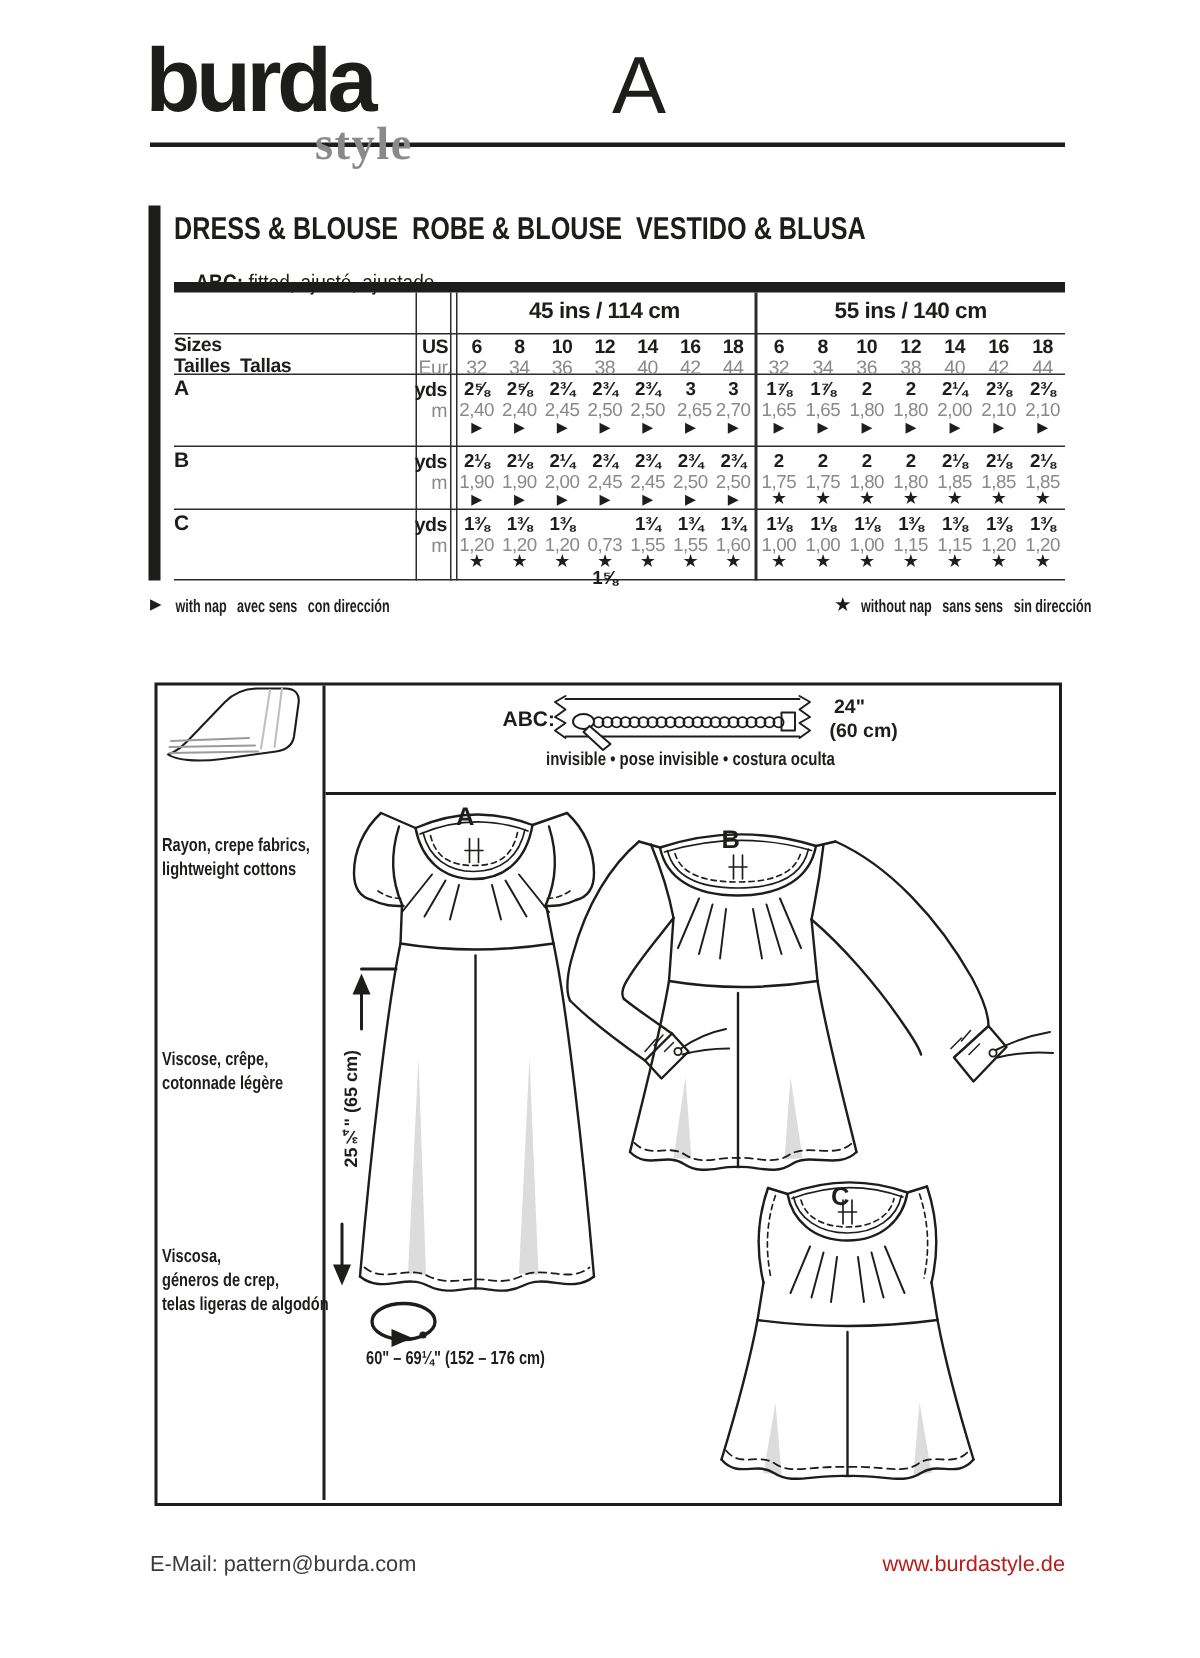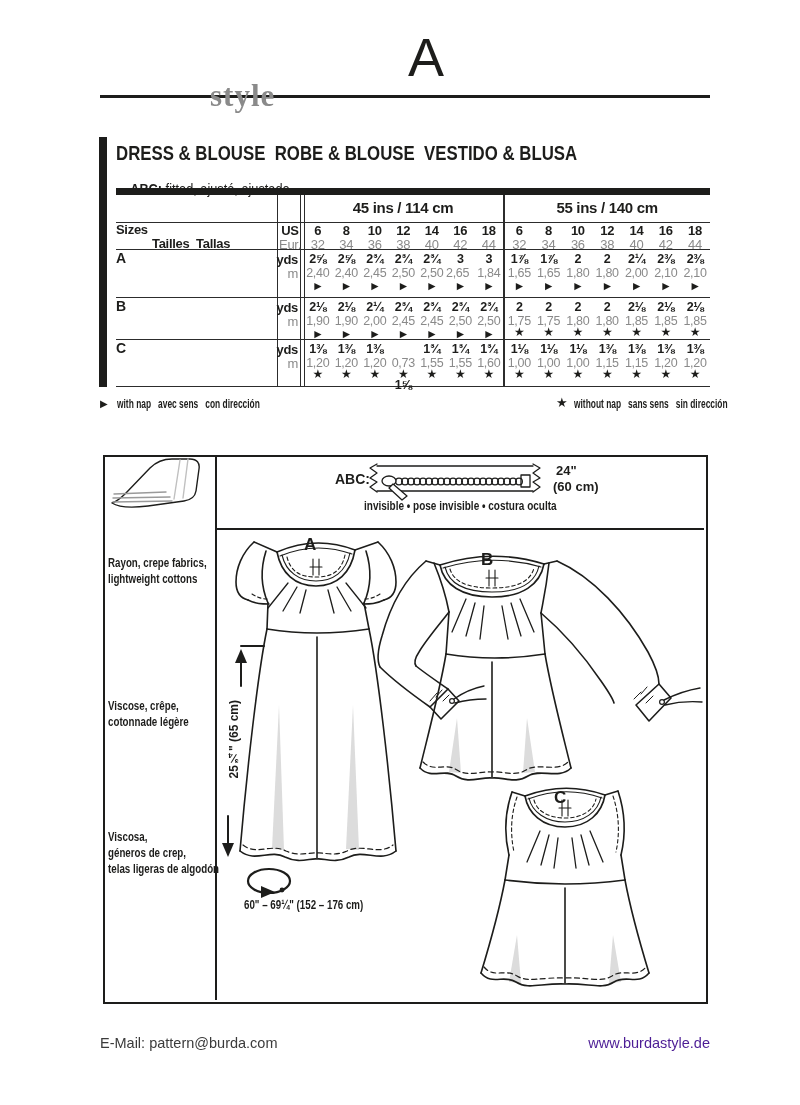--- a/index.html
+++ b/index.html
@@ -15,20 +15,21 @@
   .dash1{stroke-width:1.1;stroke-dasharray:3.5,2.8;}
   .dash2{stroke-width:1.2;stroke-dasharray:5,3.5;}
   .vtext{writing-mode:vertical-rl;transform:rotate(180deg);}
   svg{position:absolute;left:0;top:0;pointer-events:none;}
 </style>
 </head>
 <body>
 
 <div class="sheet">
 
+  <div class="t b" style="left:97px;top:24px;font-size:60px;letter-spacing:-3px;">burda</div>
   <div class="line" style="left:100px;top:95px;width:610px;height:2.5px;"></div>
   <div class="t b" style="left:210px;top:80px;font-family:'Liberation Serif',serif;font-size:31px;color:#8a8a8a;letter-spacing:1px;">style</div>
   <div class="t" style="left:408px;top:30px;font-size:54px;">A</div>
 
   <div class="line" style="left:99px;top:137px;width:8px;height:250px;"></div>
   <div class="t b sx80" style="left:116px;top:142px;font-size:21px;">DRESS &amp; BLOUSE  ROBE &amp; BLOUSE  VESTIDO &amp; BLUSA</div>
   <div class="t" style="left:116px;top:166px;font-size:15px;transform:scaleX(.85);transform-origin:left center;">
     <span class="b">ABC:</span><span> fitted, ajusté, ajustado</span>
   </div>
 
@@ -37,21 +38,21 @@
   <div class="grayline" style="left:116px;top:249px;width:594px;height:1.2px;"></div>
   <div class="grayline" style="left:116px;top:297px;width:594px;height:1.2px;"></div>
   <div class="grayline" style="left:116px;top:339px;width:594px;height:1.2px;"></div>
   <div class="grayline" style="left:116px;top:386px;width:594px;height:1.2px;"></div>
   <div class="grayline" style="left:277px;top:195px;width:1.2px;height:192px;"></div>
   <div class="grayline" style="left:300px;top:195px;width:1.2px;height:192px;"></div>
   <div class="grayline" style="left:303.5px;top:195px;width:1.2px;height:192px;"></div>
   <div class="grayline" style="left:502.5px;top:195px;width:2.2px;height:192px;"></div>
 
   <div class="t b" style="left:116px;top:223px;font-size:13px;letter-spacing:-0.3px;">Sizes</div>
-  <div class="t b" style="left:116px;top:237px;font-size:13px;letter-spacing:-0.3px;margin-left:36px;">Tailles  Tallas</div>
+  <div class="t b" style="left:116px;top:237px;font-size:13px;letter-spacing:-0.3px;">Tailles  Tallas</div>
   <div id="size-table">
       <div class="t" style="left: 303.5px; top: 200px; font-size: 15px; letter-spacing: -0.3px; font-weight: bold; width: 199px; text-align: center;">45 ins / 114 cm</div>
       <div class="t" style="left: 504.6px; top: 200px; font-size: 15px; letter-spacing: -0.3px; font-weight: bold; width: 205px; text-align: center;">55 ins / 140 cm</div>
       <div class="t" style="left: 277px; top: 224px; font-size: 13px; letter-spacing: -0.3px; font-weight: bold; width: 26px; text-align: center;">US</div>
       <div class="t" style="left: 277px; top: 238px; font-size: 13px; letter-spacing: -0.3px; color: rgb(138, 138, 138); width: 26px; text-align: center;">Eur.</div>
       <div class="t" style="left: 303.5px; top: 224px; font-size: 13px; letter-spacing: -0.3px; font-weight: bold; width: 28.5px; text-align: center;">6</div>
       <div class="t" style="left: 303.5px; top: 238px; font-size: 13px; letter-spacing: -0.3px; color: rgb(138, 138, 138); width: 28.5px; text-align: center;">32</div>
       <div class="t" style="left: 332px; top: 224px; font-size: 13px; letter-spacing: -0.3px; font-weight: bold; width: 28.5px; text-align: center;">8</div>
       <div class="t" style="left: 332px; top: 238px; font-size: 13px; letter-spacing: -0.3px; color: rgb(138, 138, 138); width: 28.5px; text-align: center;">34</div>
       <div class="t" style="left: 360.5px; top: 224px; font-size: 13px; letter-spacing: -0.3px; font-weight: bold; width: 28.5px; text-align: center;">10</div>
@@ -90,24 +91,24 @@
       <div class="t" style="left: 360.5px; top: 253px; font-size: 12.5px; letter-spacing: -0.3px; font-weight: bold; width: 28.5px; text-align: center;">2¾</div>
       <div class="t" style="left: 360.5px; top: 267px; font-size: 12.5px; letter-spacing: -0.3px; color: rgb(138, 138, 138); width: 28.5px; text-align: center;">2,45</div>
       <div class="t" style="left: 360.5px; top: 281px; font-size: 9.5px; letter-spacing: -0.3px; width: 28.5px; text-align: center;">▶</div>
       <div class="t" style="left: 389px; top: 253px; font-size: 12.5px; letter-spacing: -0.3px; font-weight: bold; width: 28.5px; text-align: center;">2¾</div>
       <div class="t" style="left: 389px; top: 267px; font-size: 12.5px; letter-spacing: -0.3px; color: rgb(138, 138, 138); width: 28.5px; text-align: center;">2,50</div>
       <div class="t" style="left: 389px; top: 281px; font-size: 9.5px; letter-spacing: -0.3px; width: 28.5px; text-align: center;">▶</div>
       <div class="t" style="left: 417.5px; top: 253px; font-size: 12.5px; letter-spacing: -0.3px; font-weight: bold; width: 28.5px; text-align: center;">2¾</div>
       <div class="t" style="left: 417.5px; top: 267px; font-size: 12.5px; letter-spacing: -0.3px; color: rgb(138, 138, 138); width: 28.5px; text-align: center;">2,50</div>
       <div class="t" style="left: 417.5px; top: 281px; font-size: 9.5px; letter-spacing: -0.3px; width: 28.5px; text-align: center;">▶</div>
       <div class="t" style="left: 446px; top: 253px; font-size: 12.5px; letter-spacing: -0.3px; font-weight: bold; width: 28.5px; text-align: center;">3</div>
-      <div class="t" style="left: 446px; top: 267px; font-size: 12.5px; letter-spacing: -0.3px; color: rgb(138, 138, 138); width: 28.5px; text-align: left;">2,65</div>
+      <div class="t" style="left: 446px; top: 267px; font-size: 12.5px; letter-spacing: -0.3px; color: rgb(138, 138, 138); width: 28.5px; text-align: right;">2,65</div>
       <div class="t" style="left: 446px; top: 281px; font-size: 9.5px; letter-spacing: -0.3px; width: 28.5px; text-align: center;">▶</div>
       <div class="t" style="left: 474.5px; top: 253px; font-size: 12.5px; letter-spacing: -0.3px; font-weight: bold; width: 28.5px; text-align: center;">3</div>
-      <div class="t" style="left: 474.5px; top: 267px; font-size: 12.5px; letter-spacing: -0.3px; color: rgb(138, 138, 138); width: 28.5px; text-align: center;">1,84</div>
+      <div class="t" style="left: 474.5px; top: 267px; font-size: 12.5px; letter-spacing: -0.3px; color: rgb(138, 138, 138); width: 28.5px; text-align: center;">2,70</div>
       <div class="t" style="left: 474.5px; top: 281px; font-size: 9.5px; letter-spacing: -0.3px; width: 28.5px; text-align: center;">▶</div>
       <div class="t" style="left: 504.6px; top: 253px; font-size: 12.5px; letter-spacing: -0.3px; font-weight: bold; width: 29.3px; text-align: center;">1⅞</div>
       <div class="t" style="left: 504.6px; top: 267px; font-size: 12.5px; letter-spacing: -0.3px; color: rgb(138, 138, 138); width: 29.3px; text-align: center;">1,65</div>
       <div class="t" style="left: 504.6px; top: 281px; font-size: 9.5px; letter-spacing: -0.3px; width: 29.3px; text-align: center;">▶</div>
       <div class="t" style="left: 533.9px; top: 253px; font-size: 12.5px; letter-spacing: -0.3px; font-weight: bold; width: 29.3px; text-align: center;">1⅞</div>
       <div class="t" style="left: 533.9px; top: 267px; font-size: 12.5px; letter-spacing: -0.3px; color: rgb(138, 138, 138); width: 29.3px; text-align: center;">1,65</div>
       <div class="t" style="left: 533.9px; top: 281px; font-size: 9.5px; letter-spacing: -0.3px; width: 29.3px; text-align: center;">▶</div>
       <div class="t" style="left: 563.2px; top: 253px; font-size: 12.5px; letter-spacing: -0.3px; font-weight: bold; width: 29.3px; text-align: center;">2</div>
       <div class="t" style="left: 563.2px; top: 267px; font-size: 12.5px; letter-spacing: -0.3px; color: rgb(138, 138, 138); width: 29.3px; text-align: center;">1,80</div>
       <div class="t" style="left: 563.2px; top: 281px; font-size: 9.5px; letter-spacing: -0.3px; width: 29.3px; text-align: center;">▶</div>
@@ -382,15 +383,15 @@
       <path d="M505,880 Q565,888 625,880"></path>
       <path d="M540,831 L527,862 M549,835 L541,865 M558,838 L554,868 M572,838 L576,868 M581,835 L589,865 M590,831 L603,862" stroke-width="1.3"></path>
       <path d="M505,880 C499,912 488,950 481,973 M625,880 C631,912 642,950 649,973"></path>
       <path d="M481,973 C492,986 504,974 516,982 C528,990 541,983 565,984 C589,983 602,990 614,982 C626,974 638,986 649,973"></path>
       <path d="M484,967 C494,979 505,968 517,976 C528,983 541,977 565,978 C589,977 601,983 612,976 C623,968 636,979 646,967" class="dash2"></path>
       <path d="M565,888 L565,983"></path>
     </g>
   </svg>
 
   <div class="t" style="left:100px;top:1036px;font-size:14.5px;color:#3b3b3b;">E-Mail: pattern@burda.com</div>
-  <div class="t" style="left:100px;top:1036px;width:610px;text-align:right;font-size:14.5px;color:#4c1d95;">www.burdastyle.de</div>
+  <div class="t" style="left:100px;top:1036px;width:610px;text-align:right;font-size:14.5px;color:#b91c1c;">www.burdastyle.de</div>
 
 </div>
 
 </body></html>

